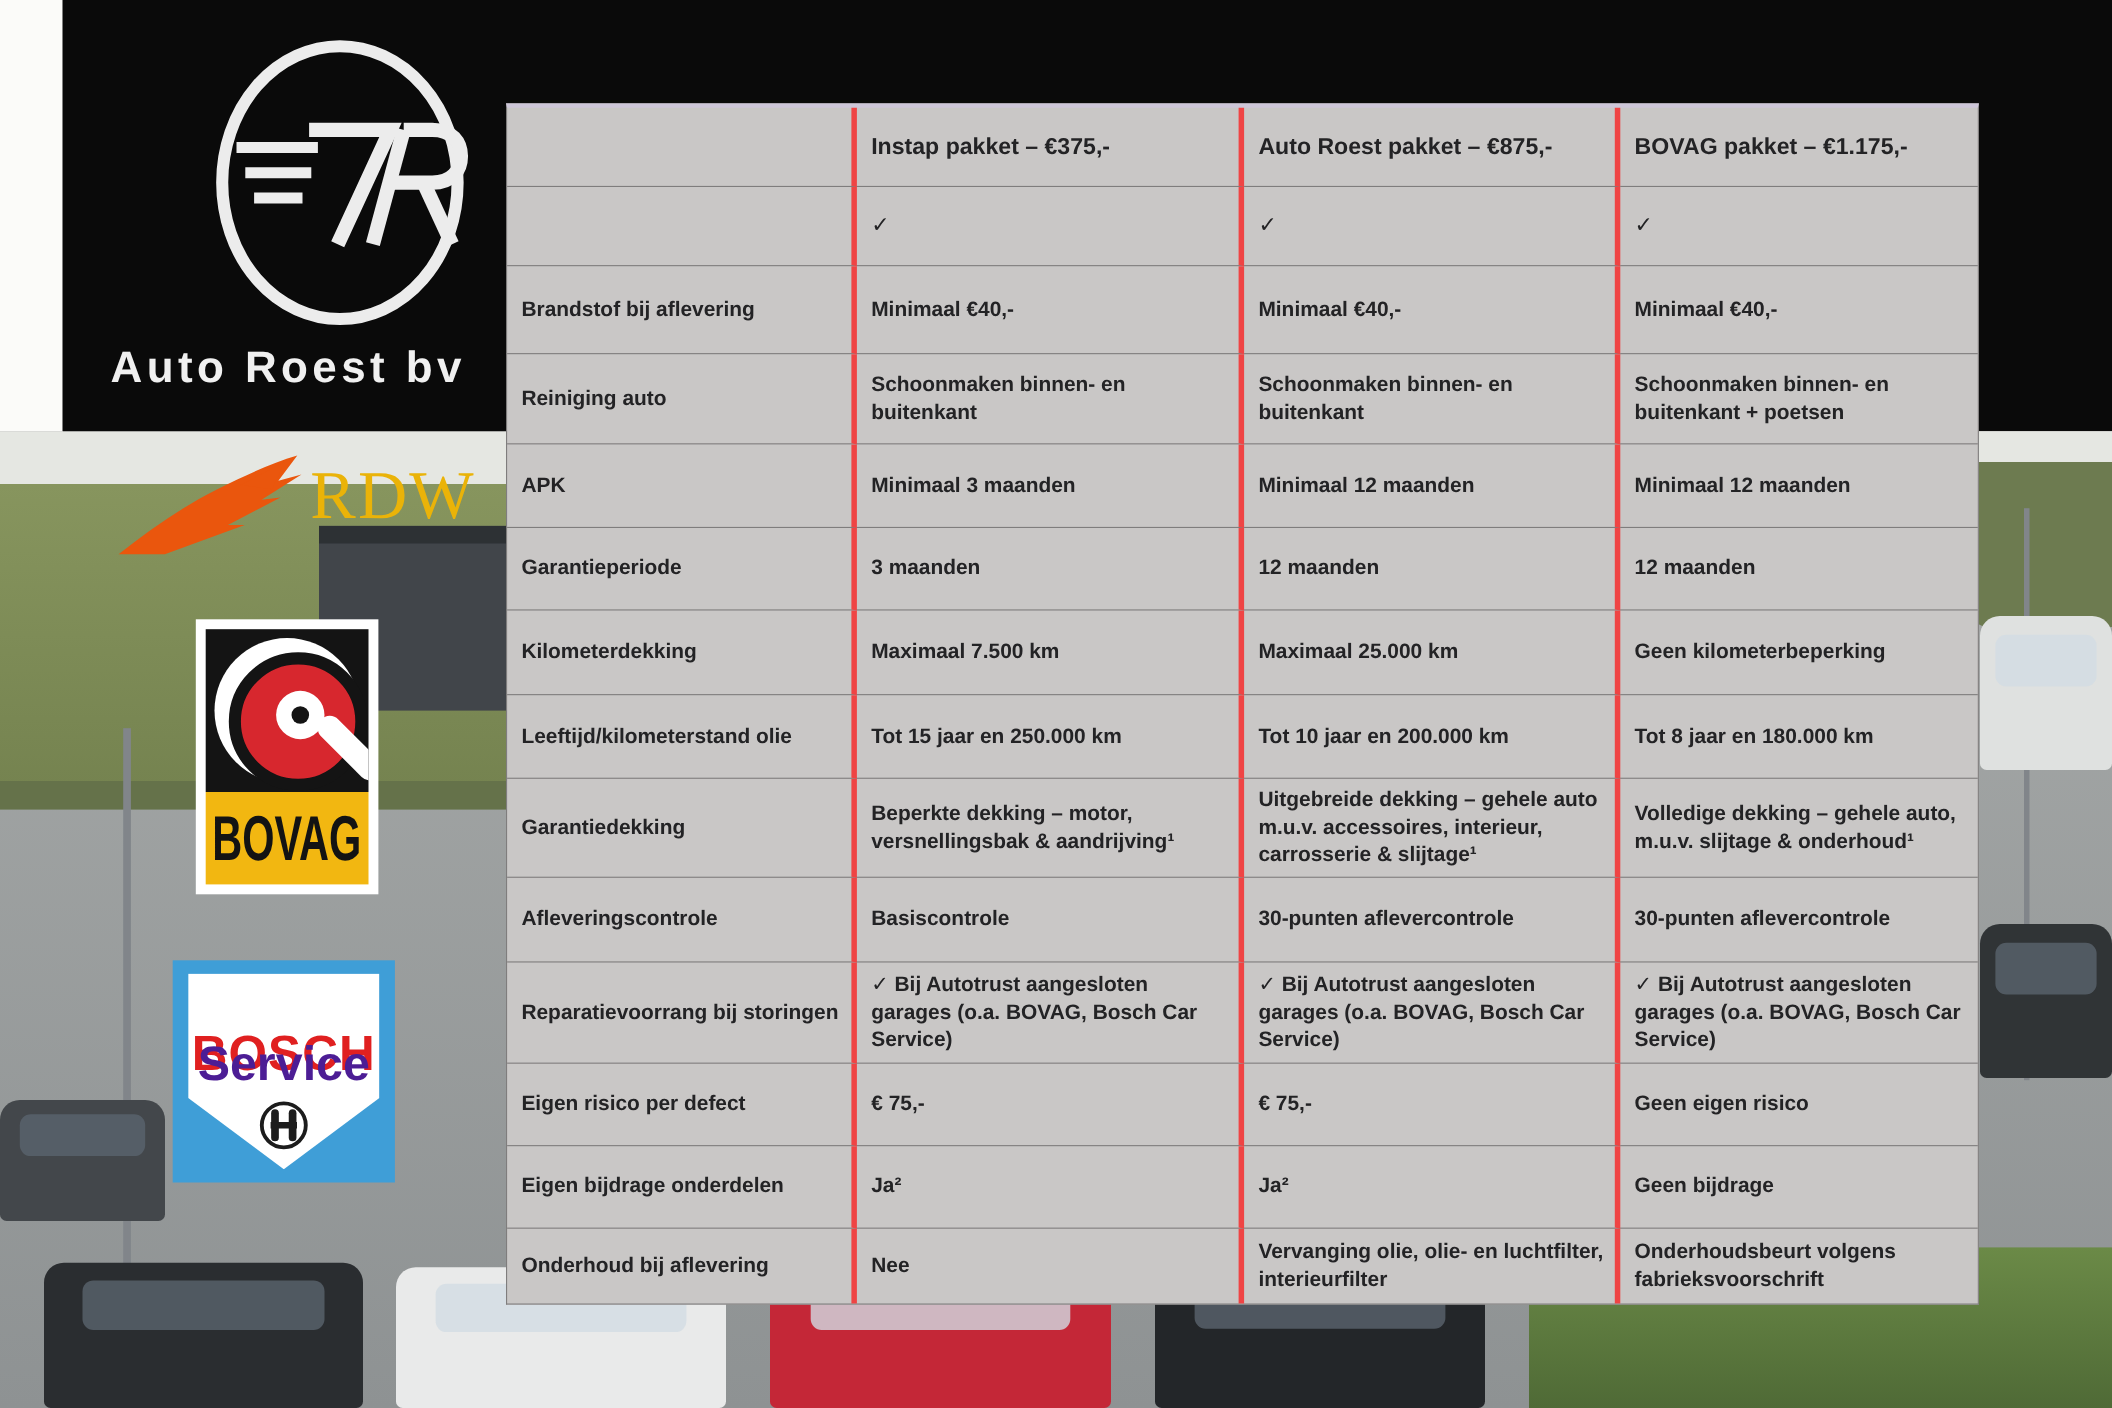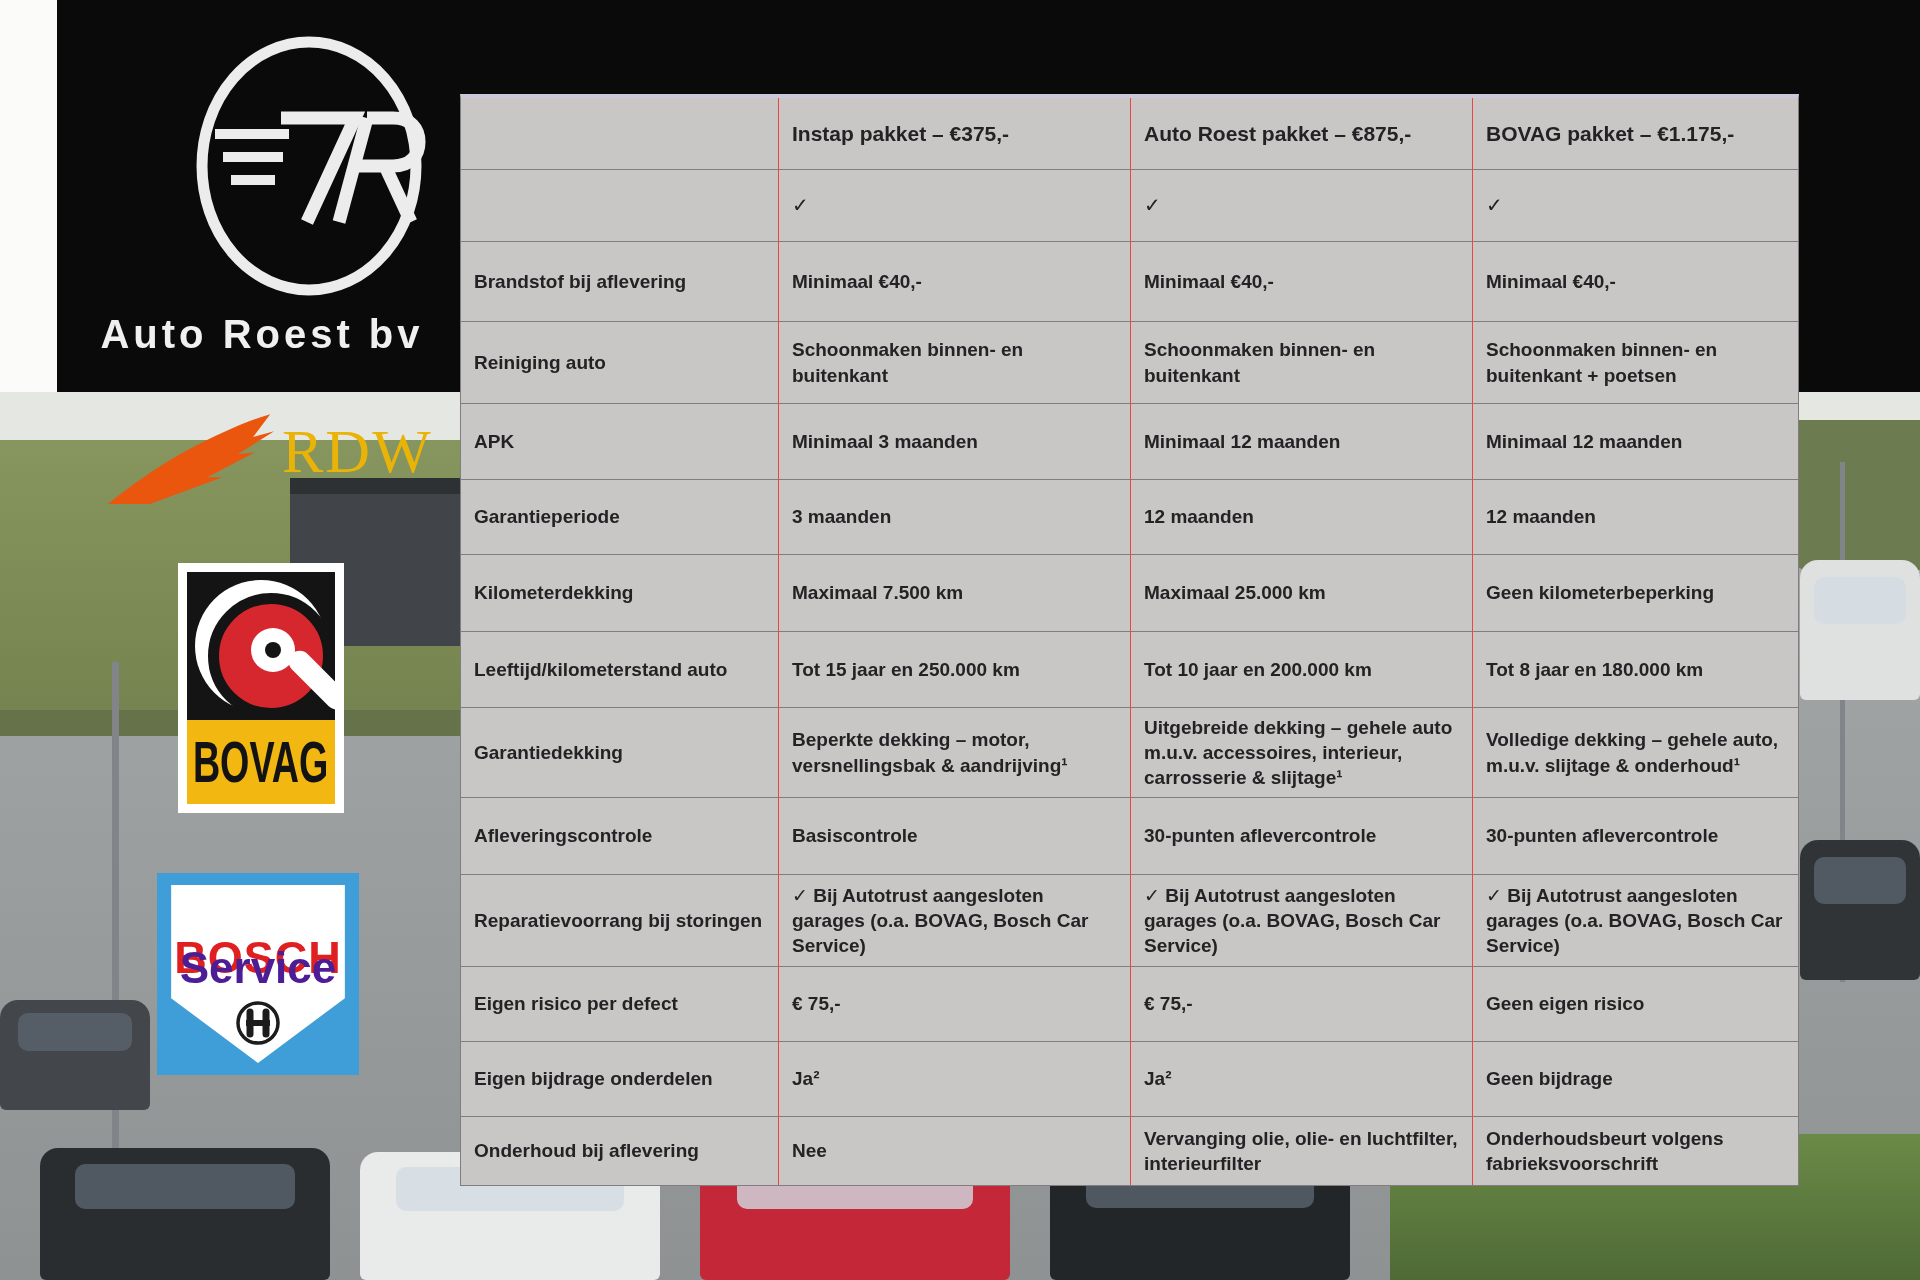--- a/index.html
+++ b/index.html
@@ -53,21 +53,21 @@
     color:#e02020;font-size:45px;font-weight:700;letter-spacing:1px;margin-top:37px;}
   .bosch-service{position:absolute;left:0;top:70px;width:202px;text-align:center;
     color:#4c1d95;font-size:44px;font-weight:700;}
   .bosch-armature{position:absolute;left:77px;top:126px;}
   
   .pkg-table{position:absolute;left:460px;top:94px;z-index:4;background:#c9c7c6;
     border:1px solid #7f7d7d;border-top:4px solid #cdc6d8;
     display:grid;grid-template-columns:318px 352px 342px 325px;
     grid-template-rows:72px 72px 80px 82px 76px 75px 77px 76px 90px 77px 92px 75px 75px 68px;}
   .tr{display:contents;}
-  .td{border-right:1px solid #ef4444;border-bottom:1px solid #7f7d7d;
+  .td{border-right:5px solid #ef4444;border-bottom:1px solid #7f7d7d;
     display:flex;align-items:center;box-sizing:border-box;
     padding:6px 10px 6px 13px;color:#232325;font-weight:700;font-size:19px;line-height:1.32;}
   .td.c4{border-right:none;}
   .tr.last .td{border-bottom:none;}
   .td.head{font-size:21px;}
   .td.check{font-size:20px;}
 </style>
 </head>
 <body>
 
@@ -200,21 +200,21 @@
     <div class="td">12 maanden</div>
     <div class="td c4">12 maanden</div>
   </div>
   <div class="tr">
     <div class="td">Kilometerdekking</div>
     <div class="td">Maximaal 7.500 km</div>
     <div class="td">Maximaal 25.000 km</div>
     <div class="td c4">Geen kilometerbeperking</div>
   </div>
   <div class="tr">
-    <div class="td">Leeftijd/kilometerstand auto</div>
+    <div class="td">Leeftijd/kilometerstand olie</div>
     <div class="td">Tot 15 jaar en 250.000 km</div>
     <div class="td">Tot 10 jaar en 200.000 km</div>
     <div class="td c4">Tot 8 jaar en 180.000 km</div>
   </div>
   <div class="tr">
     <div class="td">Garantiedekking</div>
     <div class="td">Beperkte dekking – motor, versnellingsbak &amp; aandrijving¹</div>
     <div class="td">Uitgebreide dekking – gehele auto m.u.v. accessoires, interieur, carrosserie &amp; slijtage¹</div>
     <div class="td c4">Volledige dekking – gehele auto, m.u.v. slijtage &amp; onderhoud¹</div>
   </div>

